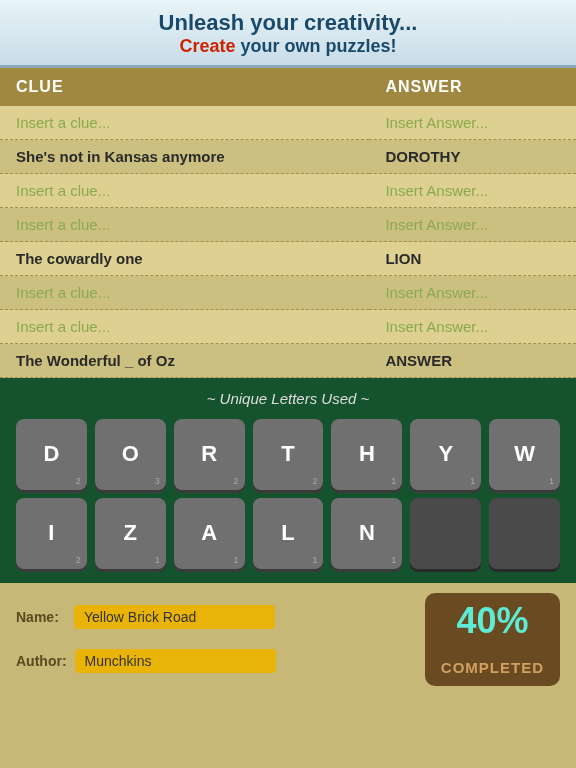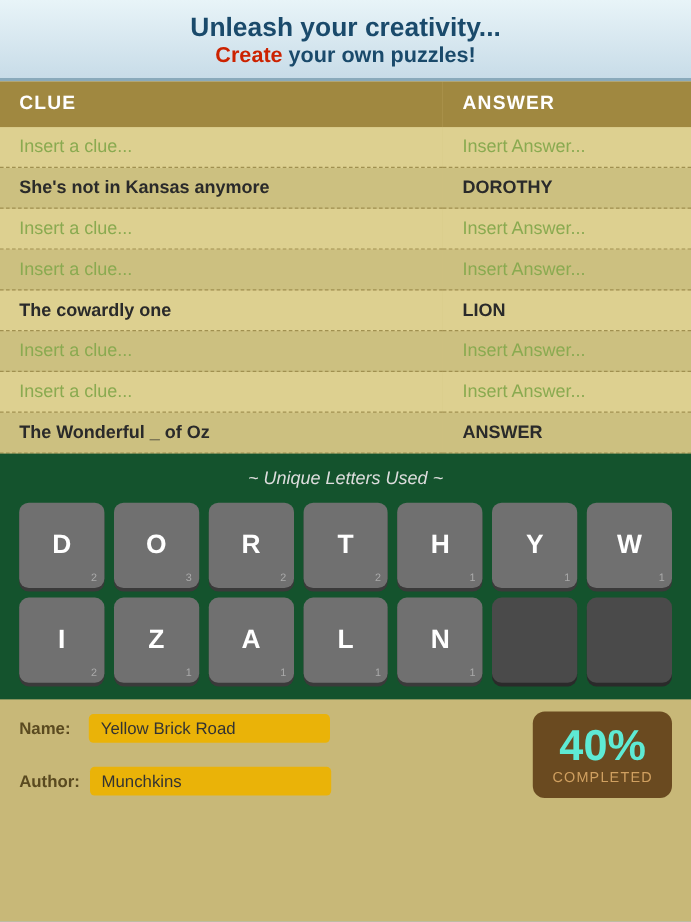--- a/index.html
+++ b/index.html
@@ -181,24 +181,24 @@
       min-width: 90px;
     }
     .completion-percent {
       color: #5eead4;
       font-size: 36px;
       font-weight: bold;
       line-height: 1;
     }
     .completion-label {
       color: #d0a060;
-      font-size: 12px;
-      font-weight: normal;
+      font-size: 15px;
+      font-weight: bold;
       letter-spacing: 1px;
-      margin-top: 2px;
+      margin-top: 20px;
     }
   </style>
 </head>
 <body>
 
 <div class="top-banner">
   <div class="line1">Unleash your creativity...</div>
   <div class="line2">
     <span class="create">Create</span><span> your own puzzles!</span>
   </div>

